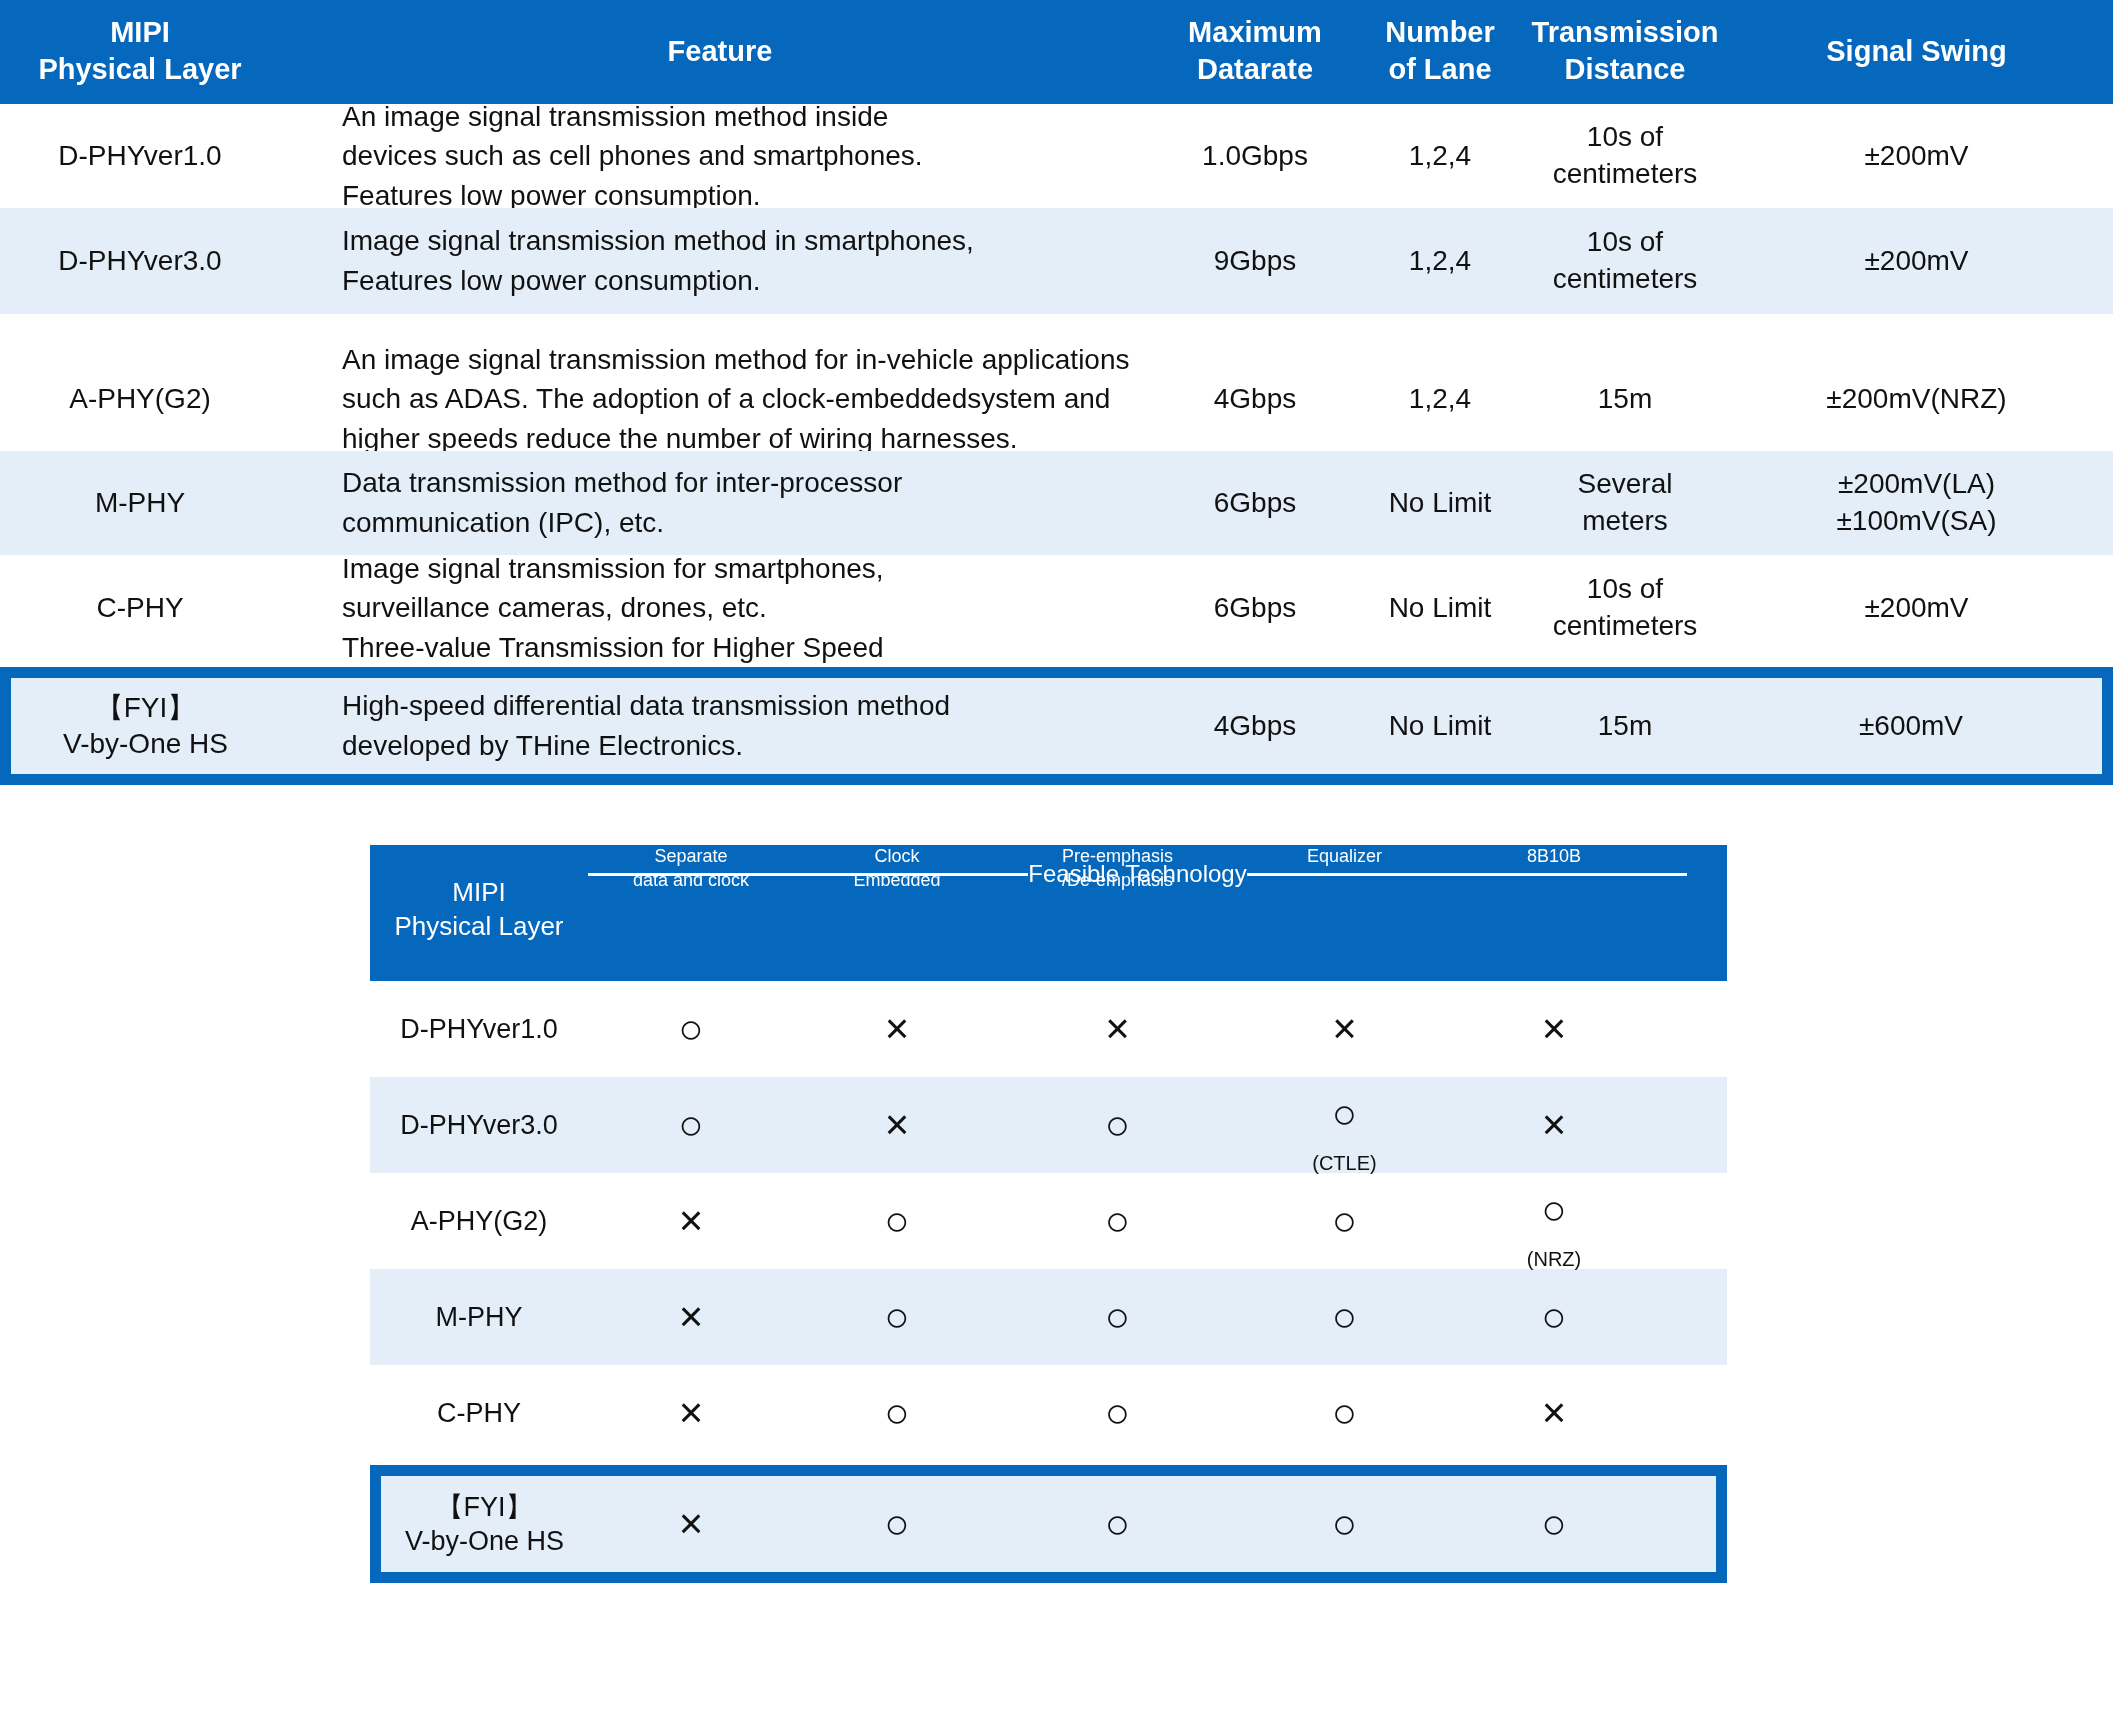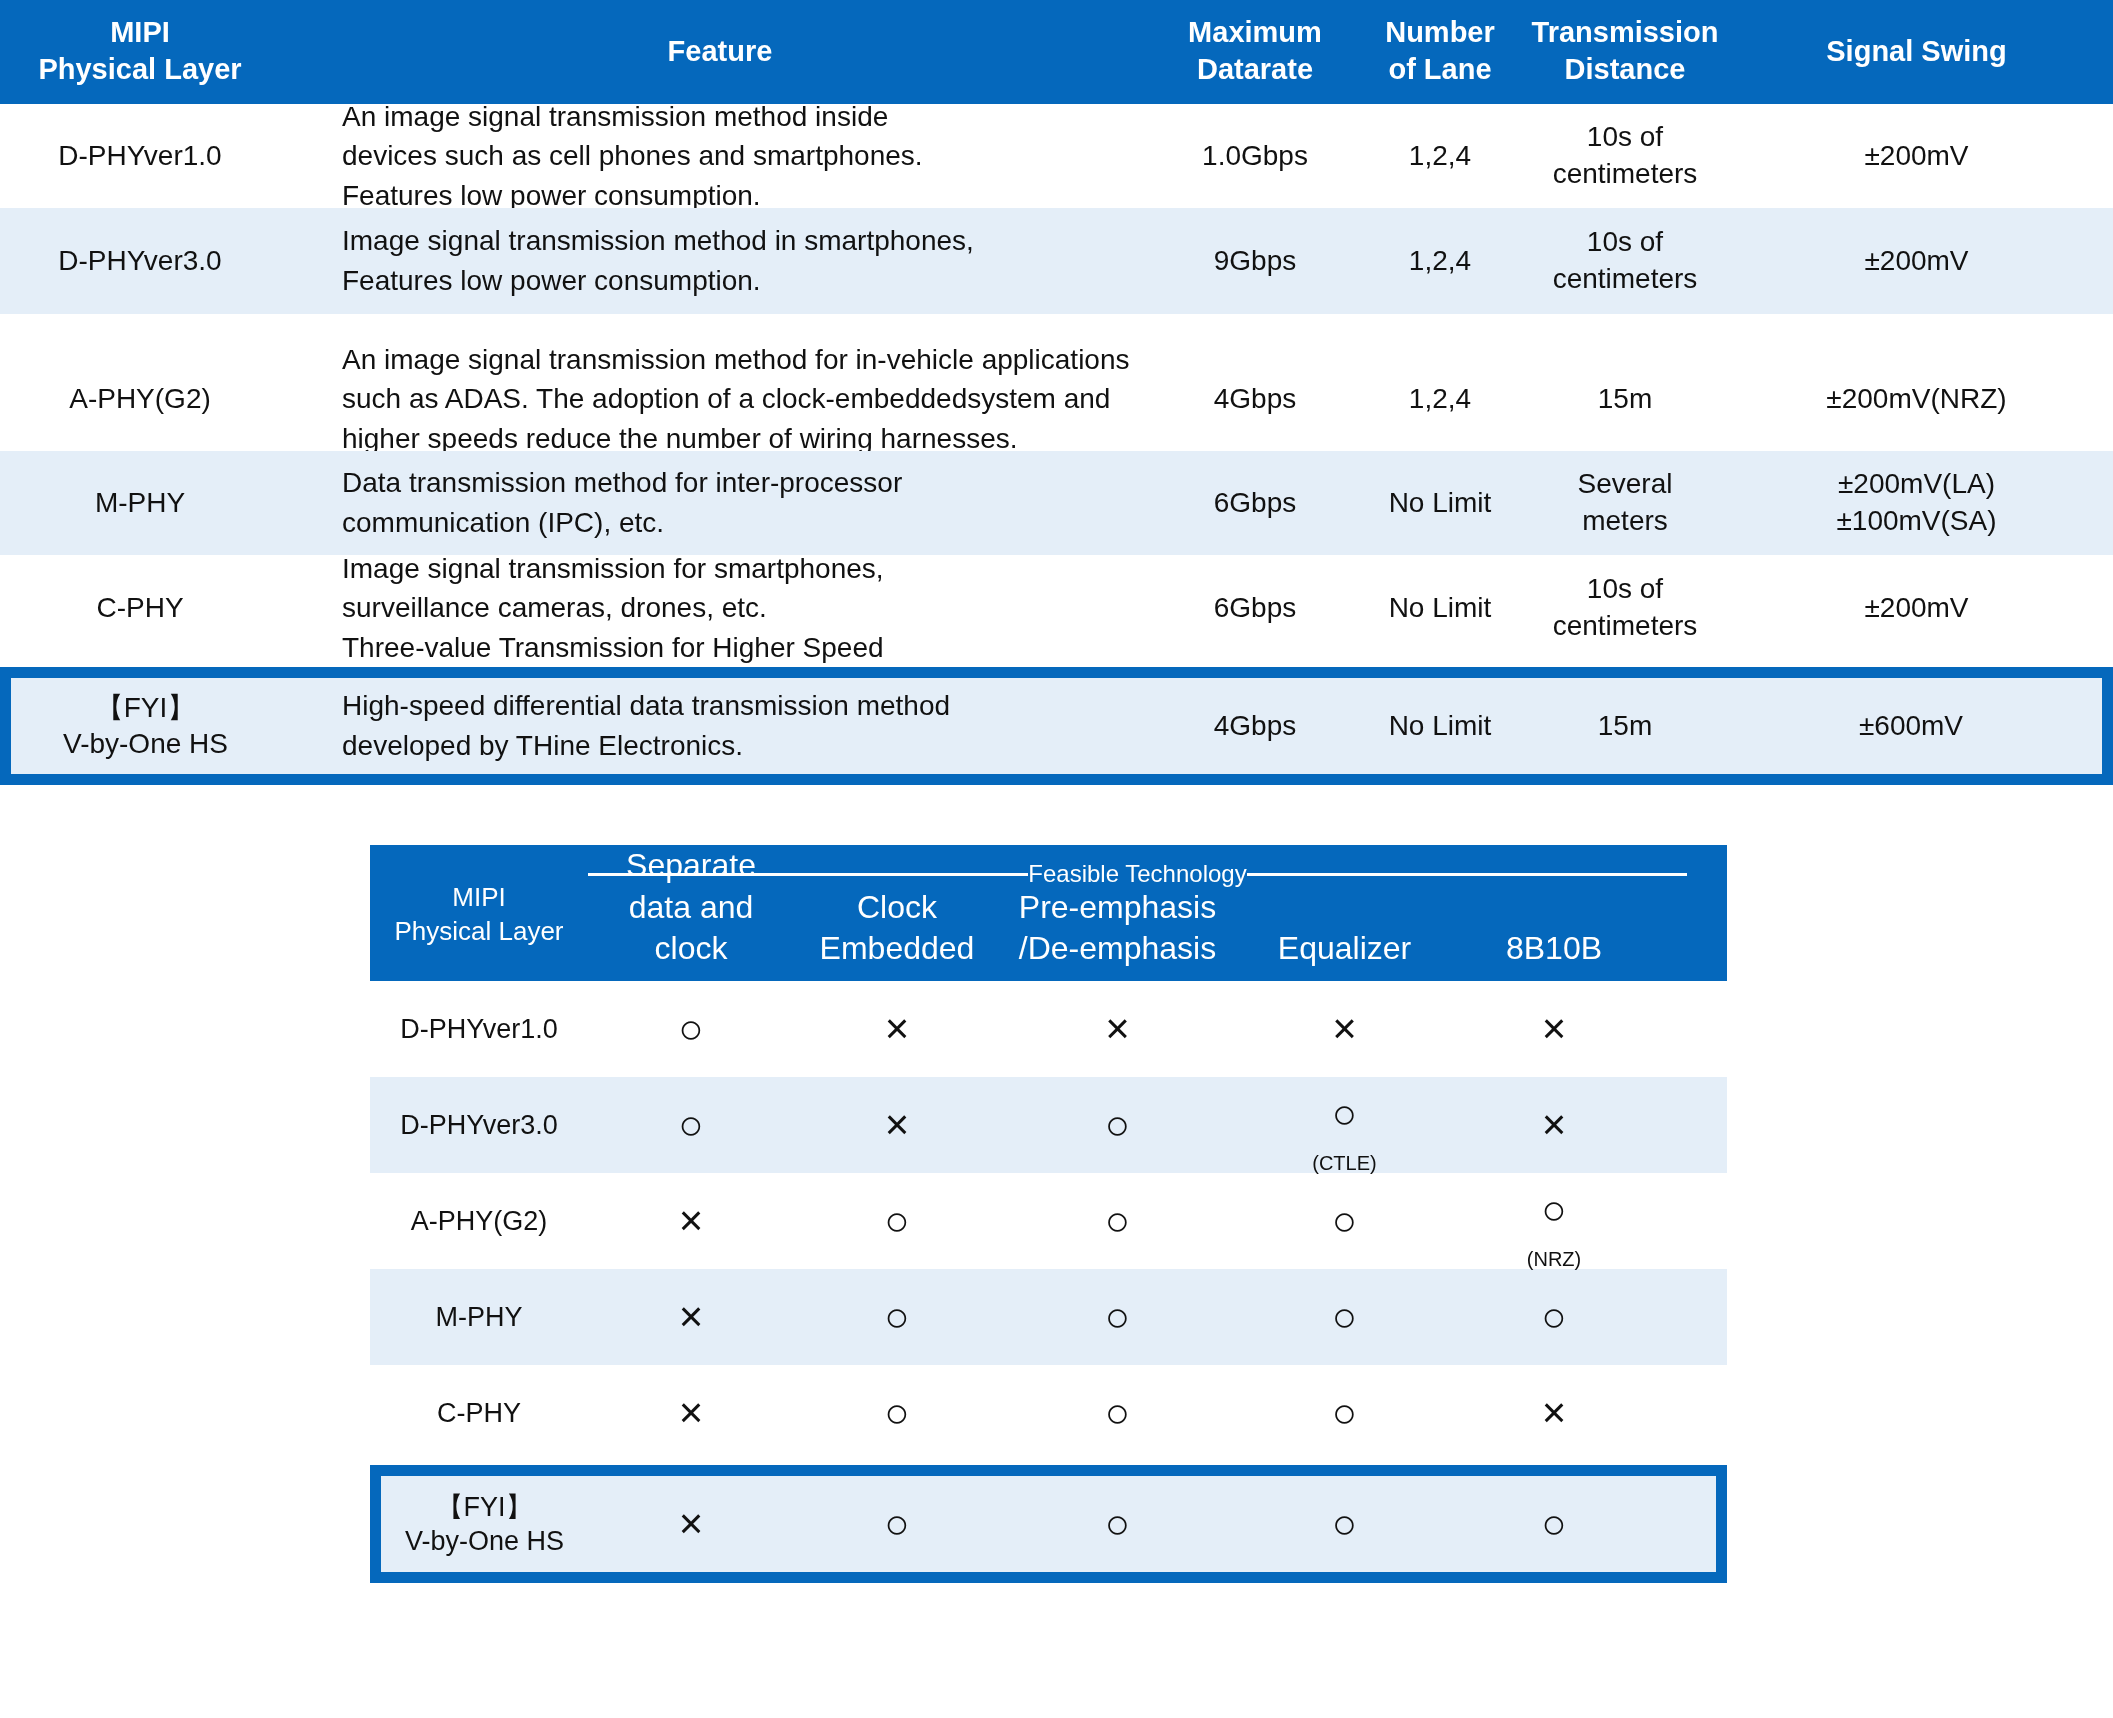--- a/index.html
+++ b/index.html
@@ -125,23 +125,22 @@
   }
   .t2-feasible .rule {
     flex: 1 1 auto;
     height: 3px;
     background: #ffffff;
   }
   .t2-hcell {
     display: flex;
     flex-direction: column;
     align-items: center;
-    justify-content: flex-end;
     text-align: center;
-    font-size: 32px;
+    font-size: 18px;
     line-height: 1.3;
     padding-bottom: 20px;
     box-sizing: border-box;
   }
   .t2-hcell.first {
     justify-content: center;
     padding-bottom: 6px;
     font-size: 26px;
   }
   .t2-row {

